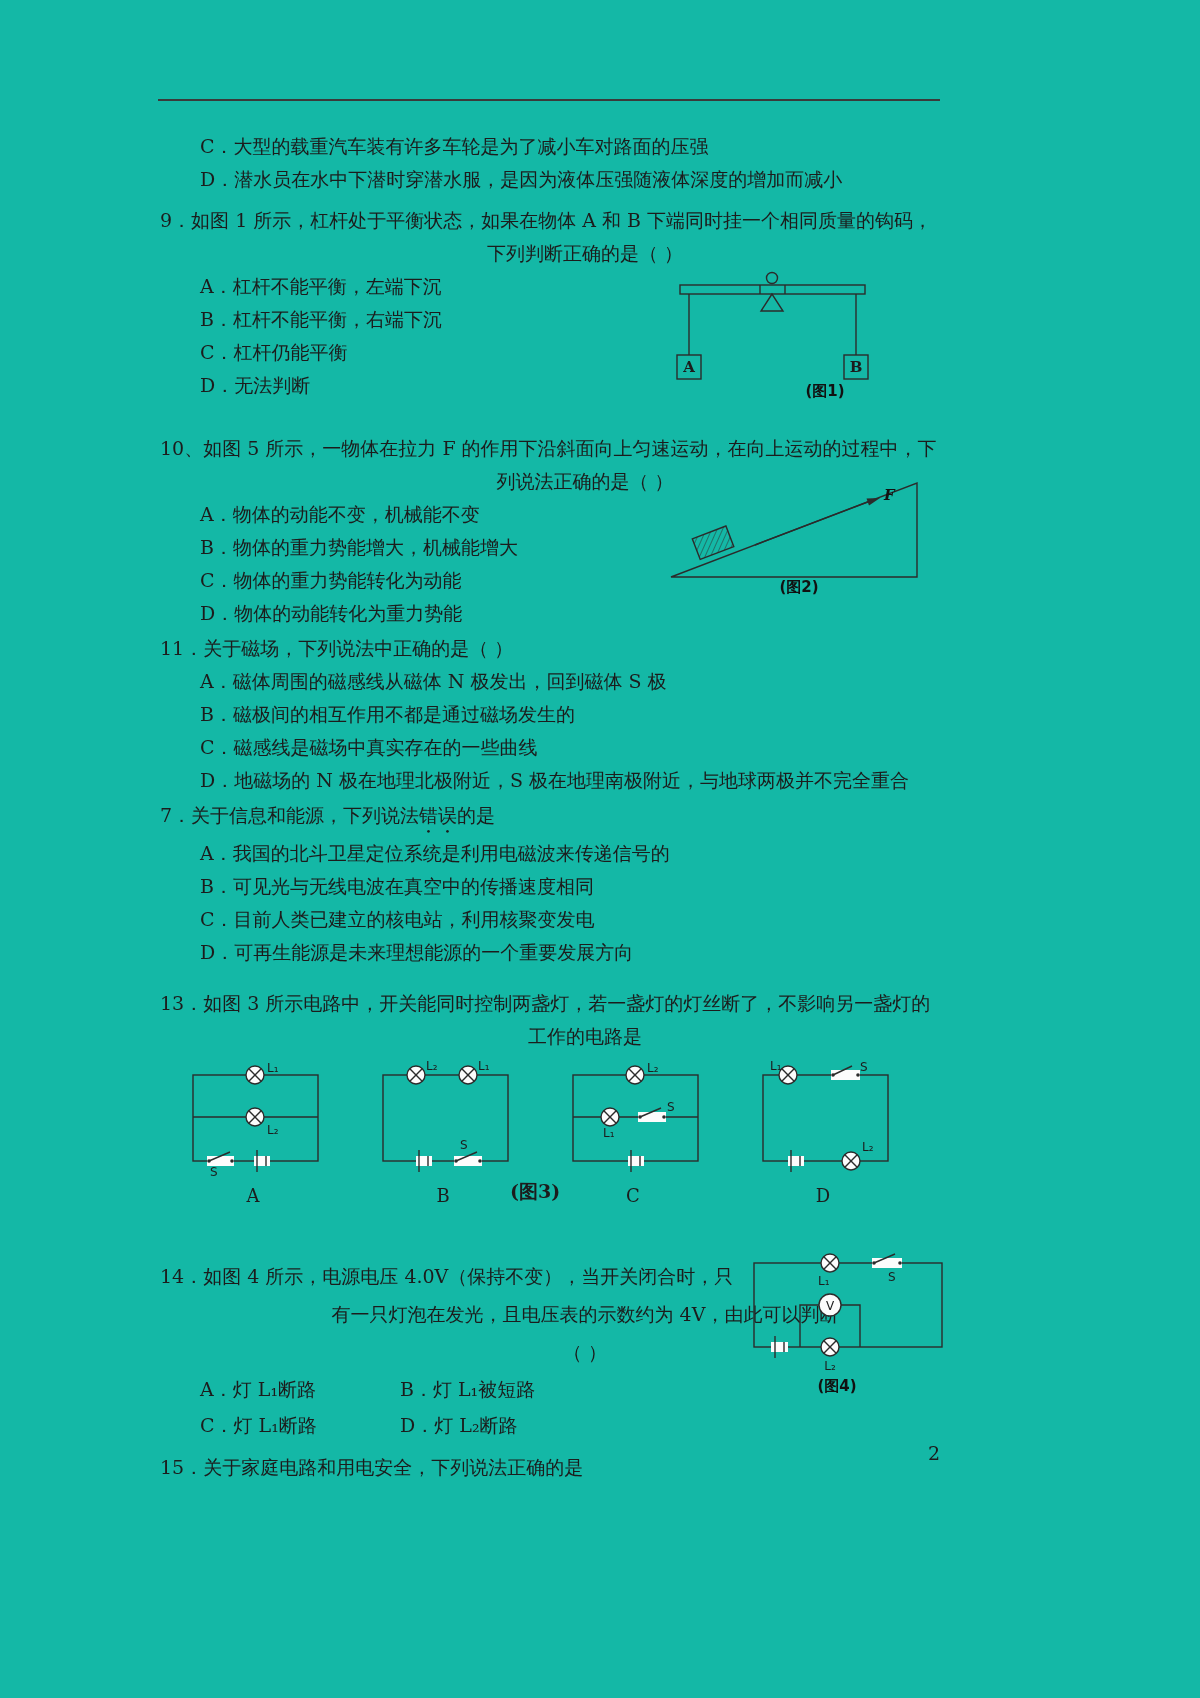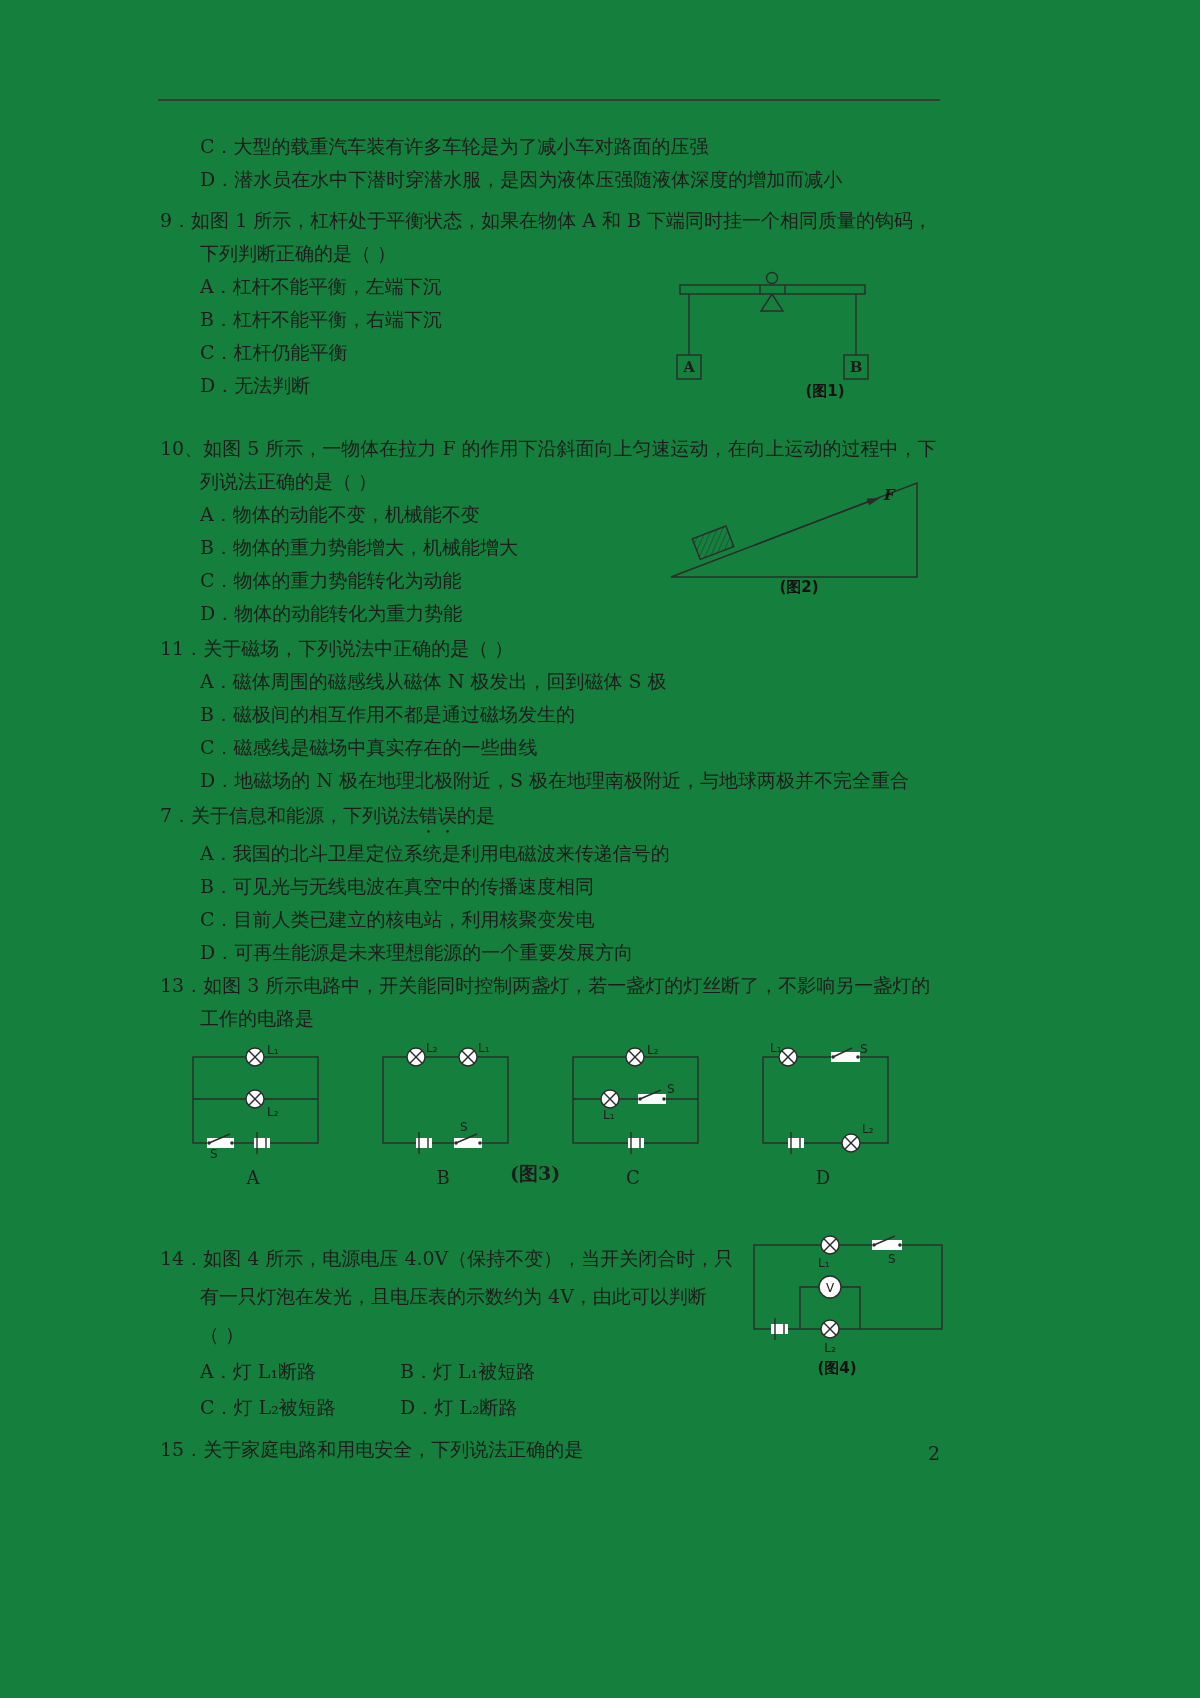--- a/index.html
+++ b/index.html
@@ -2,46 +2,46 @@
 <html><head>
 <meta charset="utf-8">
 <style>
   * { box-sizing: border-box; }
   html, body { margin: 0; padding: 0; }
   body { background: #ffffff; }
   .page {
     position: relative;
     width: 1200px;
     height: 1698px;
-    background: #15803d;
+    background: #14b8a6;
     font-family: "DejaVu Serif", "Liberation Serif", serif;
     color: #1c1c1c;
     overflow: hidden;
   }
   .toprule {
     position: absolute;
     left: 158px; top: 99px;
     width: 782px; height: 0;
     border-top: 2px solid #3a3a3a;
   }
   .content {
     position: absolute;
     left: 160px; top: 130px;
     width: 810px;
     font-size: 19px;
   }
   .line { line-height: 33px; white-space: nowrap; }
   .opt { padding-left: 40px; }
-  .indent { padding-left: 40px; }
+  .indent { padding-left: 40px; text-align: center; }
   .question { position: relative; }
   .q9  { margin-top: 8px; }
   .q10 { margin-top: 30px; }
   .q11 { margin-top: 2px; }
   .q12 { margin-top: 2px; }
-  .q13 { margin-top: 0; }
+  .q13 { margin-top: 18px; }
   .q14 { margin-top: 46px; }
   .q15 { margin-top: 8px; }
   .q14 .line { line-height: 38px; }
   .q14row { padding-left: 40px; line-height: 36px; white-space: nowrap; }
   .q14opt { display: inline-block; width: 200px; }
   .emph {
     -webkit-text-emphasis: filled dot; text-emphasis: filled dot;
     -webkit-text-emphasis-position: under left; text-emphasis-position: under left;
   }
   .fig { position: absolute; }
@@ -312,21 +312,21 @@
     </div>
 
     <div class="question q14">
       <div class="line">14．如图 4 所示，电源电压 4.0V（保持不变），当开关闭合时，只</div>
       <div class="line indent">有一只灯泡在发光，且电压表的示数约为 4V，由此可以判断</div>
       <div class="line indent">（    ）</div>
       <div class="q14row">
         <span class="q14opt">A．灯 L₁断路</span><span>B．灯 L₁被短路</span>
       </div>
       <div class="q14row">
-        <span class="q14opt">C．灯 L₂被短路</span><span>D．灯 L₂断路</span>
+        <span class="q14opt">C．灯 L₁断路</span><span>D．灯 L₂断路</span>
       </div>
       <svg class="fig fig4" width="215" height="152" viewBox="0 0 215 152">
         <g class="wire">
           <rect x="12" y="14" width="188" height="84"></rect>
           <polyline points="58,98 58,56 118,56 118,98" fill="none"></polyline>
         </g>
         <g>
           <circle class="lamp" cx="88" cy="14" r="9"></circle>
           <line class="wire" x1="81.6" y1="7.6" x2="94.4" y2="20.4"></line>
           <line class="wire" x1="81.6" y1="20.4" x2="94.4" y2="7.6"></line>

